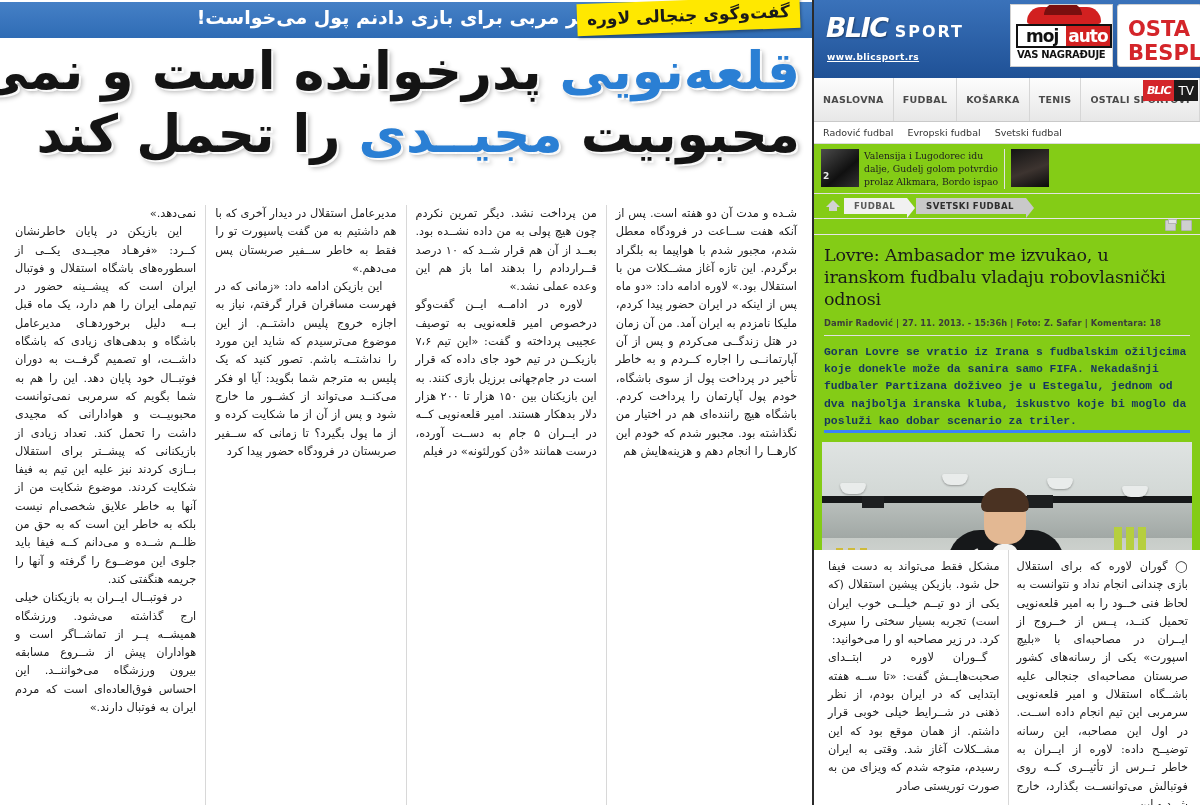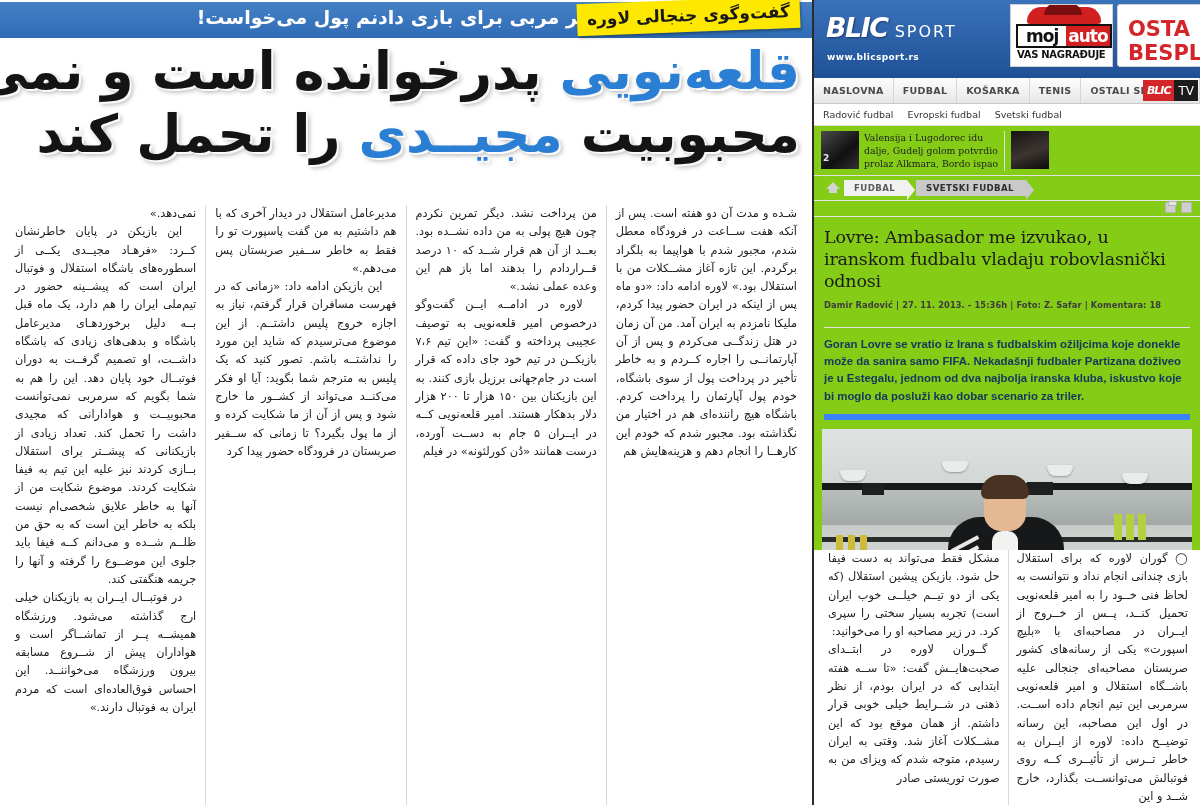--- a/index.html
+++ b/index.html
@@ -132,31 +132,32 @@
     font-size: 27px;
     font-weight: bold;
     font-style: italic;
     letter-spacing: -1.5px;
     text-shadow: 1px 1px 2px rgba(0,0,0,.4);
     font-family: "DejaVu Sans", sans-serif;
   }
   .blic-sport {
     color: #ffffff;
     font-size: 16px;
-    font-weight: normal;
+    font-weight: bold;
     letter-spacing: 2px;
     font-family: "DejaVu Sans", sans-serif;
   }
   .blic-url {
     position: absolute;
     left: 13px; top: 52px;
     color: #ffffff;
     font-size: 9px;
     font-weight: bold;
     letter-spacing: .4px;
+    text-decoration: underline;
   }
   .ad-moj {
     position: absolute;
     left: 196px; top: 4px;
     width: 103px; height: 63px;
     background: #ffffff;
     border: 1px solid #cfcfcf;
     overflow: hidden;
   }
   .ad-moj .car {
@@ -203,21 +204,21 @@
   .ad-osta .l1, .ad-osta .l2 {
     color: #d4252a;
     font-weight: bold;
     font-size: 21px;
     letter-spacing: 0px;
     margin-left: 10px;
   }
   .ad-osta .l1 { margin-top: 12px; }
 
   .navbar {
-    height: 26px;
+    height: 44px;
     background: #f4f4f4;
     background: linear-gradient(#fdfdfd, #e7e7e7);
     border-bottom: 1px solid #c9c9c9;
     display: flex;
     align-items: stretch;
     position: relative;
   }
   .navbar .nv {
     display: flex; align-items: center;
     padding: 0 9px;
@@ -371,32 +372,31 @@
     color: #1a1a1a;
     font-weight: normal;
     letter-spacing: -0.2px;
   }
   .art-byline {
     margin-top: 7px;
     font-size: 8.3px;
     font-weight: bold;
     color: #3c3c3c;
     letter-spacing: .1px;
-    padding-bottom: 17px;
+    padding-bottom: 7px;
     border-bottom: 1px solid #e0e0e0;
   }
   .art-lead {
     margin-top: 8px;
-    font-family: Liberation Sans, sans-serif;
+    font-family: Liberation Mono, monospace;
     font-size: 11.4px;
     line-height: 1.52;
     font-weight: bold;
     color: #16355f;
-    padding-bottom: 9px;
-    border-bottom: 6px solid #3b82f6;
+    border-bottom: 3px solid #3b82f6;
   }
 
   .photo {
     margin: 9px 8px 0 8px;
     height: 150px;
     position: relative;
     overflow: hidden;
     background: #c9cdc9;
   }
   .ph-sky {
@@ -474,21 +474,21 @@
     position: absolute;
     left: 0; bottom: 0;
     width: 388px; height: 255px;
     display: flex;
     flex-direction: row-reverse;
     padding: 0 6px;
     background: #fff;
   }
   .bcol {
     flex: 1 1 0;
-    padding: 0 8px;
+    padding: 8px 8px;
     direction: rtl;
     text-align: justify;
     font-size: 11.3px;
     line-height: 1.62;
     color: #1c1c1c;
     border-left: 1px solid #d8d8d8;
     overflow: hidden;
   }
   .bcol:last-child { border-left: none; }
   .bcol p { text-indent: 12px; }

